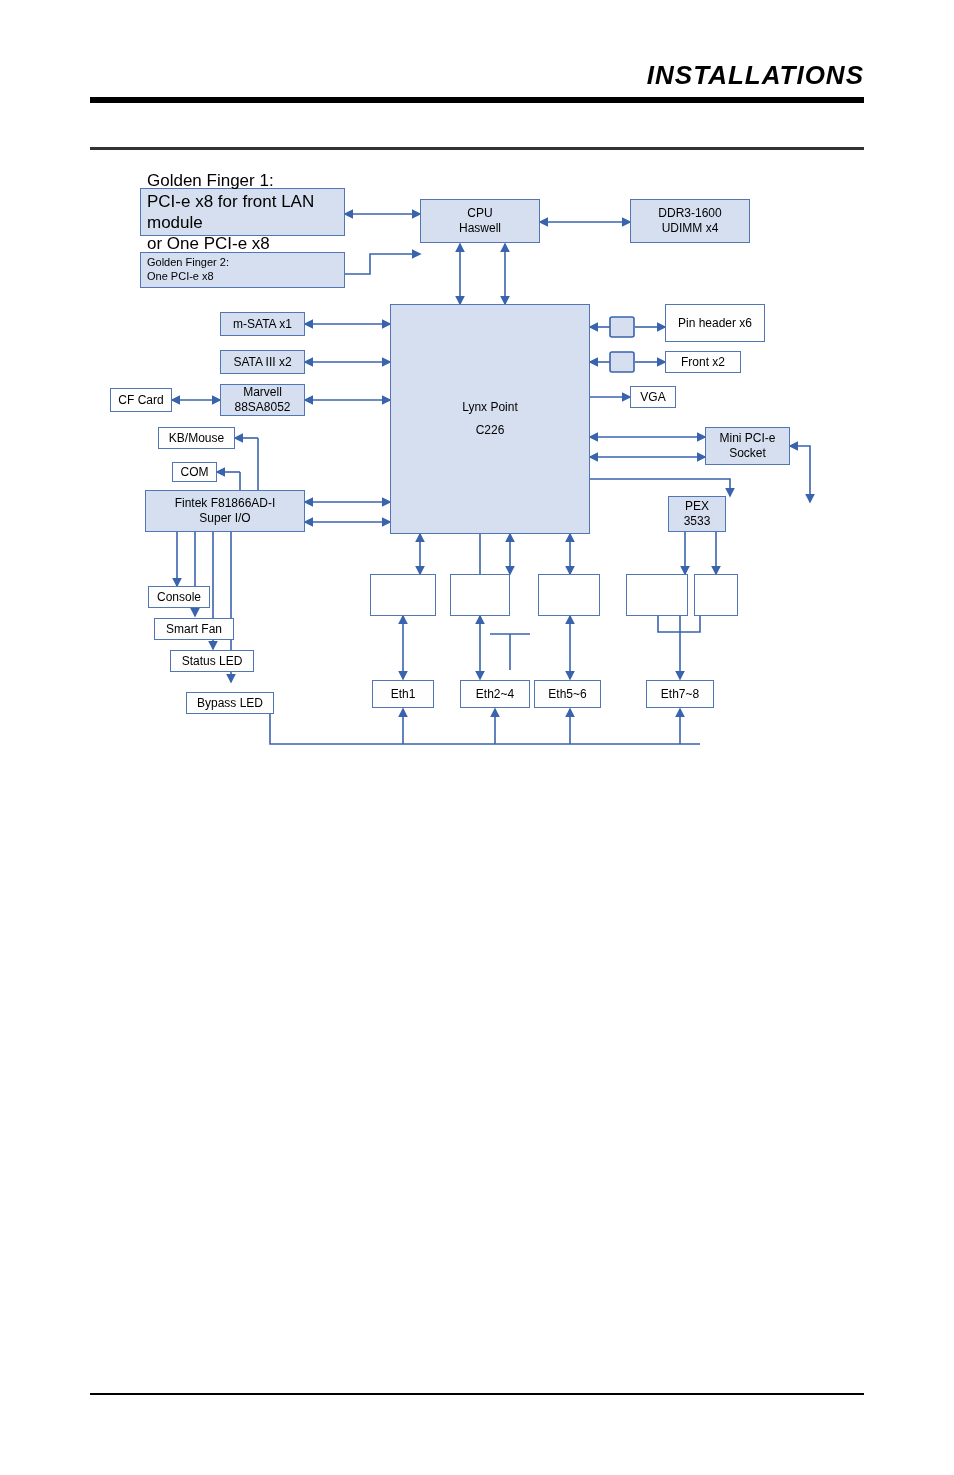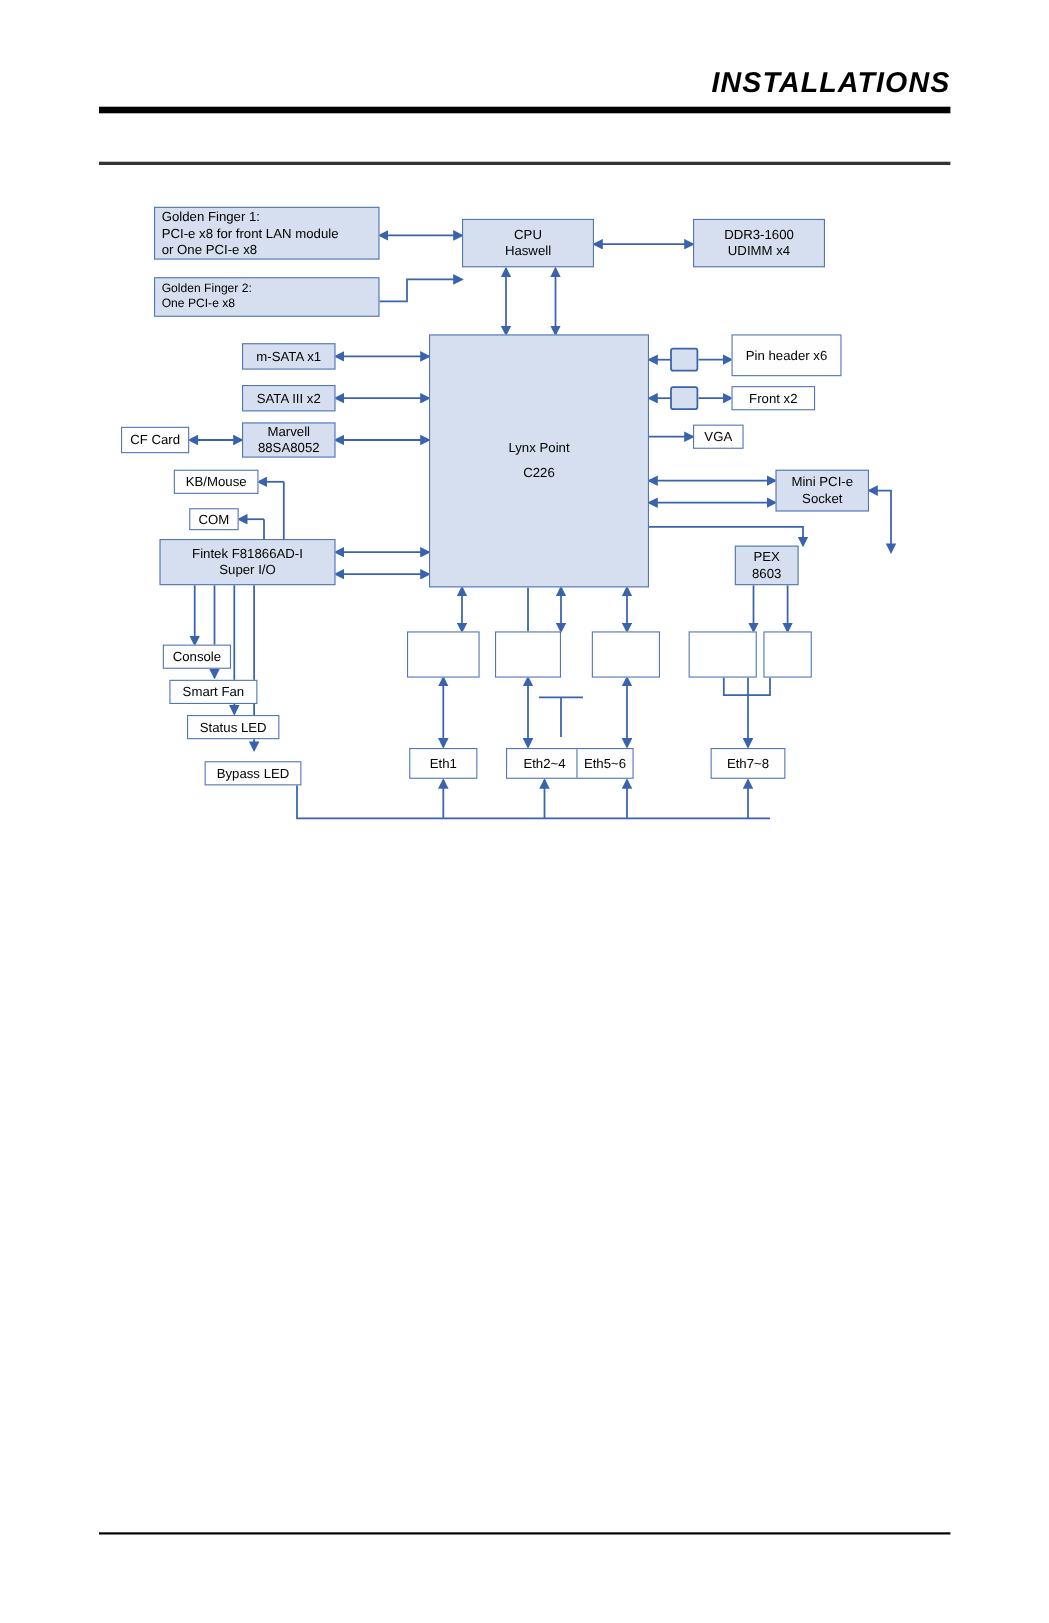--- a/index.html
+++ b/index.html
@@ -171,21 +171,21 @@
         <line x1="385" y1="525" x2="385" y2="560" marker-start="url(#as)"></line>
         <line x1="460" y1="525" x2="460" y2="560" marker-start="url(#as)"></line>
         <line x1="570" y1="525" x2="570" y2="560" marker-start="url(#as)"></line>
 
         <rect x="500" y="133" width="24" height="20" rx="2" fill="#d6dfef"></rect>
         <rect x="500" y="168" width="24" height="20" rx="2" fill="#d6dfef"></rect>
       </g>
     </svg>
 
     <div class="box left-align" style="left:30px;top:4px;width:205px;height:48px">
-      <span style="white-space:pre-line;font-size:12px">Golden Finger 1:
+      <span style="white-space:pre-line;font-size:17px">Golden Finger 1:
 PCI-e x8 for front LAN module
 or One PCI-e x8</span>
     </div>
     <div class="box left-align" style="left:30px;top:68px;width:205px;height:36px">
       <span style="white-space:pre-line;font-size:11px">Golden Finger 2:
 One PCI-e x8</span>
     </div>
     <div class="box" style="left:310px;top:15px;width:120px;height:44px">
       <span>CPU</span>
       <span>Haswell</span>
@@ -244,36 +244,36 @@
       </div>
     <div class="box light" style="left:520px;top:202px;width:46px;height:22px">
         <span>VGA</span>
       </div>
     <div class="box" style="left:595px;top:243px;width:85px;height:38px">
       <span>Mini PCI-e</span>
       <span>Socket</span>
     </div>
     <div class="box" style="left:558px;top:312px;width:58px;height:36px">
       <span>PEX</span>
-      <span>8603</span>
+      <span>3533</span>
     </div>
 
     <div class="unboxed" style="left:260px;top:390px;width:66px;height:42px"></div>
     <div class="unboxed" style="left:340px;top:390px;width:60px;height:42px"></div>
     <div class="unboxed" style="left:428px;top:390px;width:62px;height:42px"></div>
     <div class="unboxed" style="left:516px;top:390px;width:62px;height:42px"></div>
     <div class="unboxed" style="left:584px;top:390px;width:44px;height:42px"></div>
 
     <div class="box light" style="left:262px;top:496px;width:62px;height:28px">
         <span>Eth1</span>
       </div>
     <div class="box light" style="left:350px;top:496px;width:70px;height:28px">
         <span>Eth2~4</span>
       </div>
-    <div class="box light" style="left:414px;top:496px;width:52px;height:28px">
+    <div class="box light" style="left:424px;top:496px;width:67px;height:28px">
         <span>Eth5~6</span>
       </div>
     <div class="box light" style="left:536px;top:496px;width:68px;height:28px">
         <span>Eth7~8</span>
       </div>
 
   </div>
 
   <div class="footer-rule"></div>
 </div>

